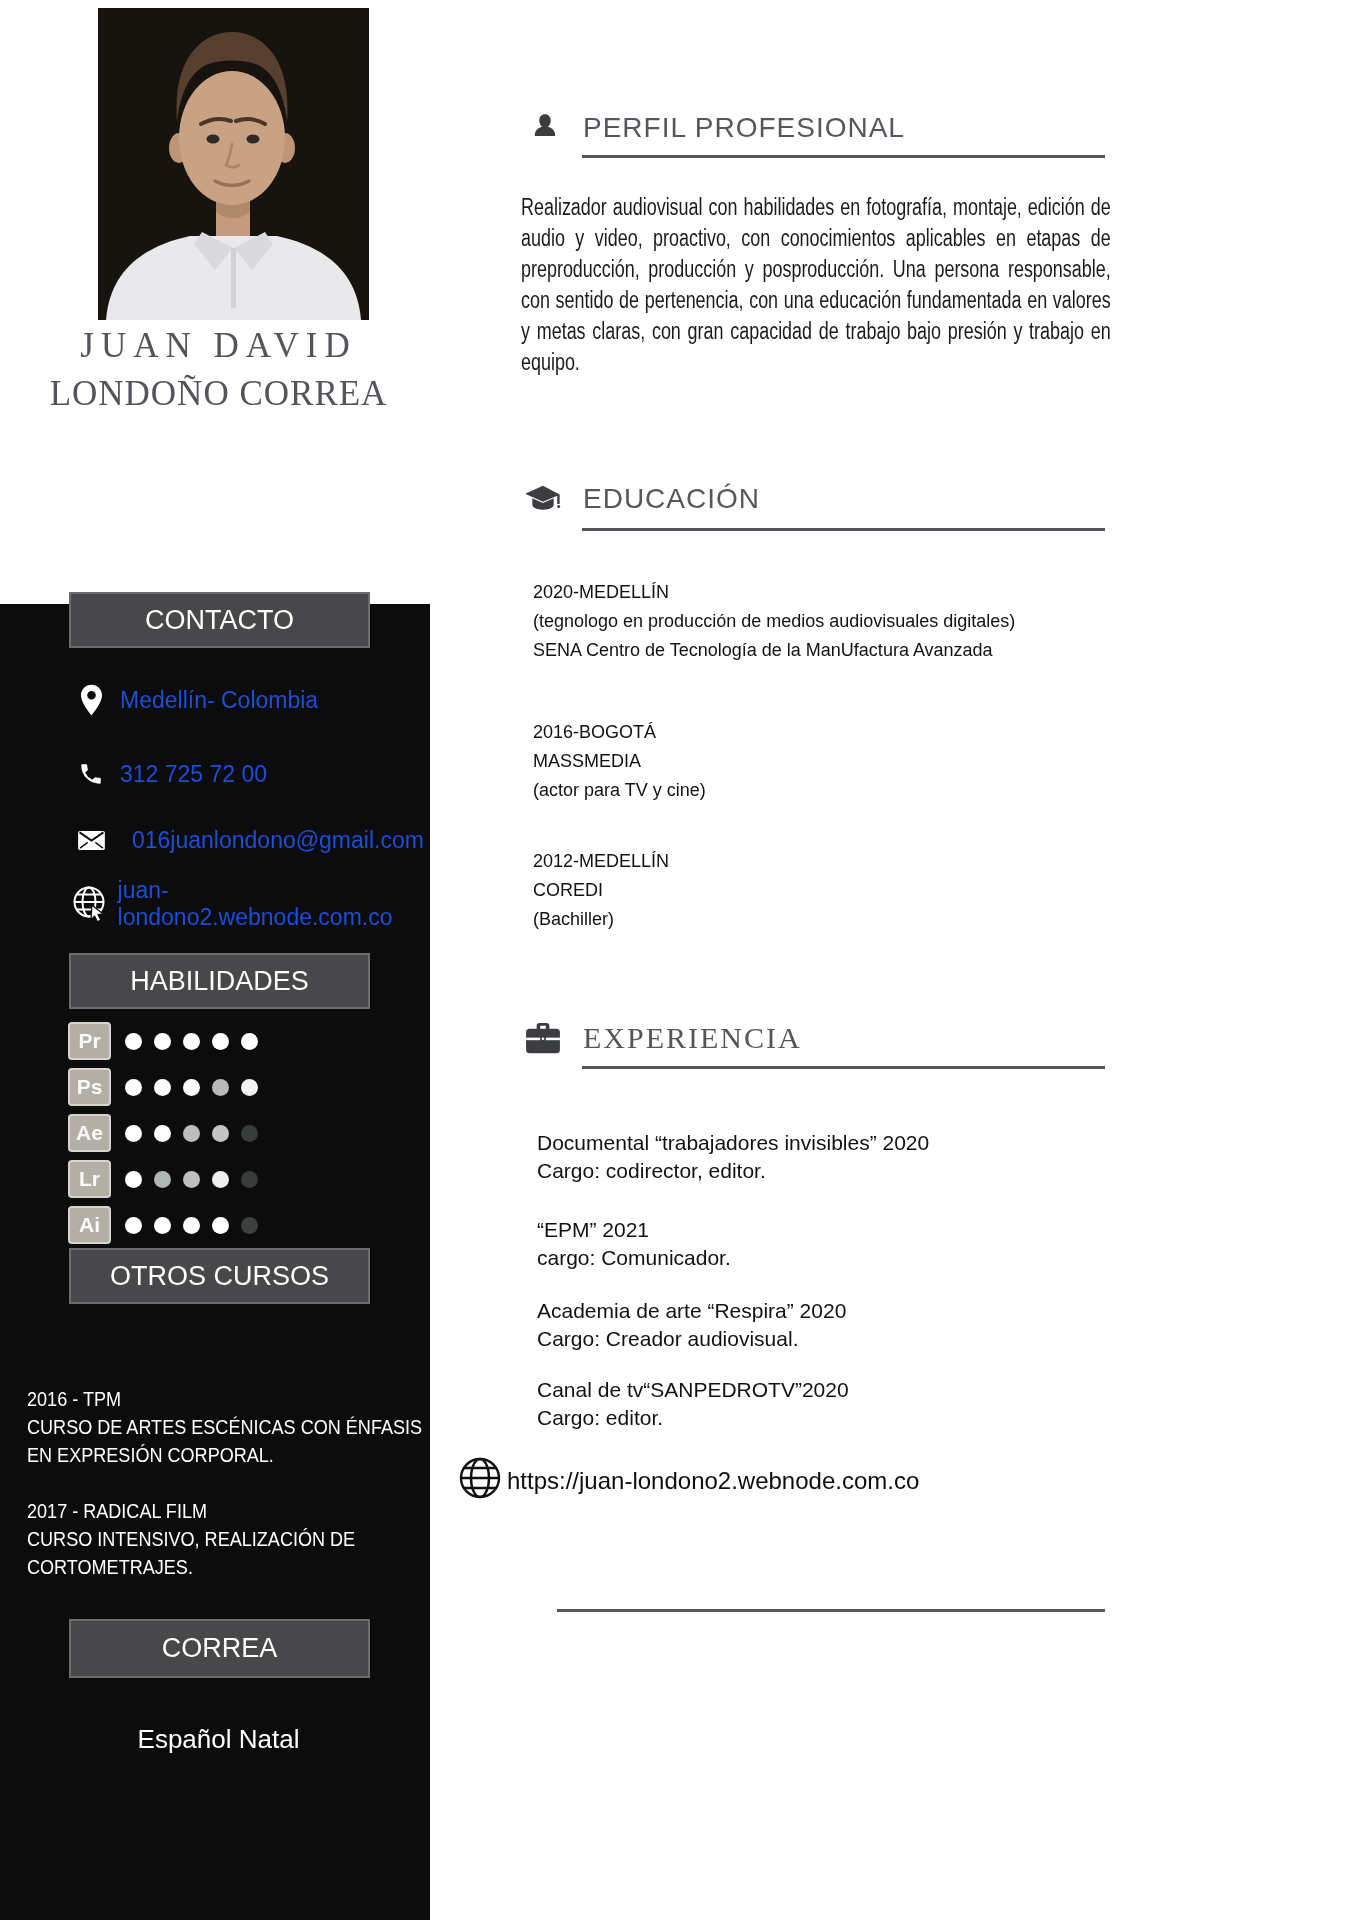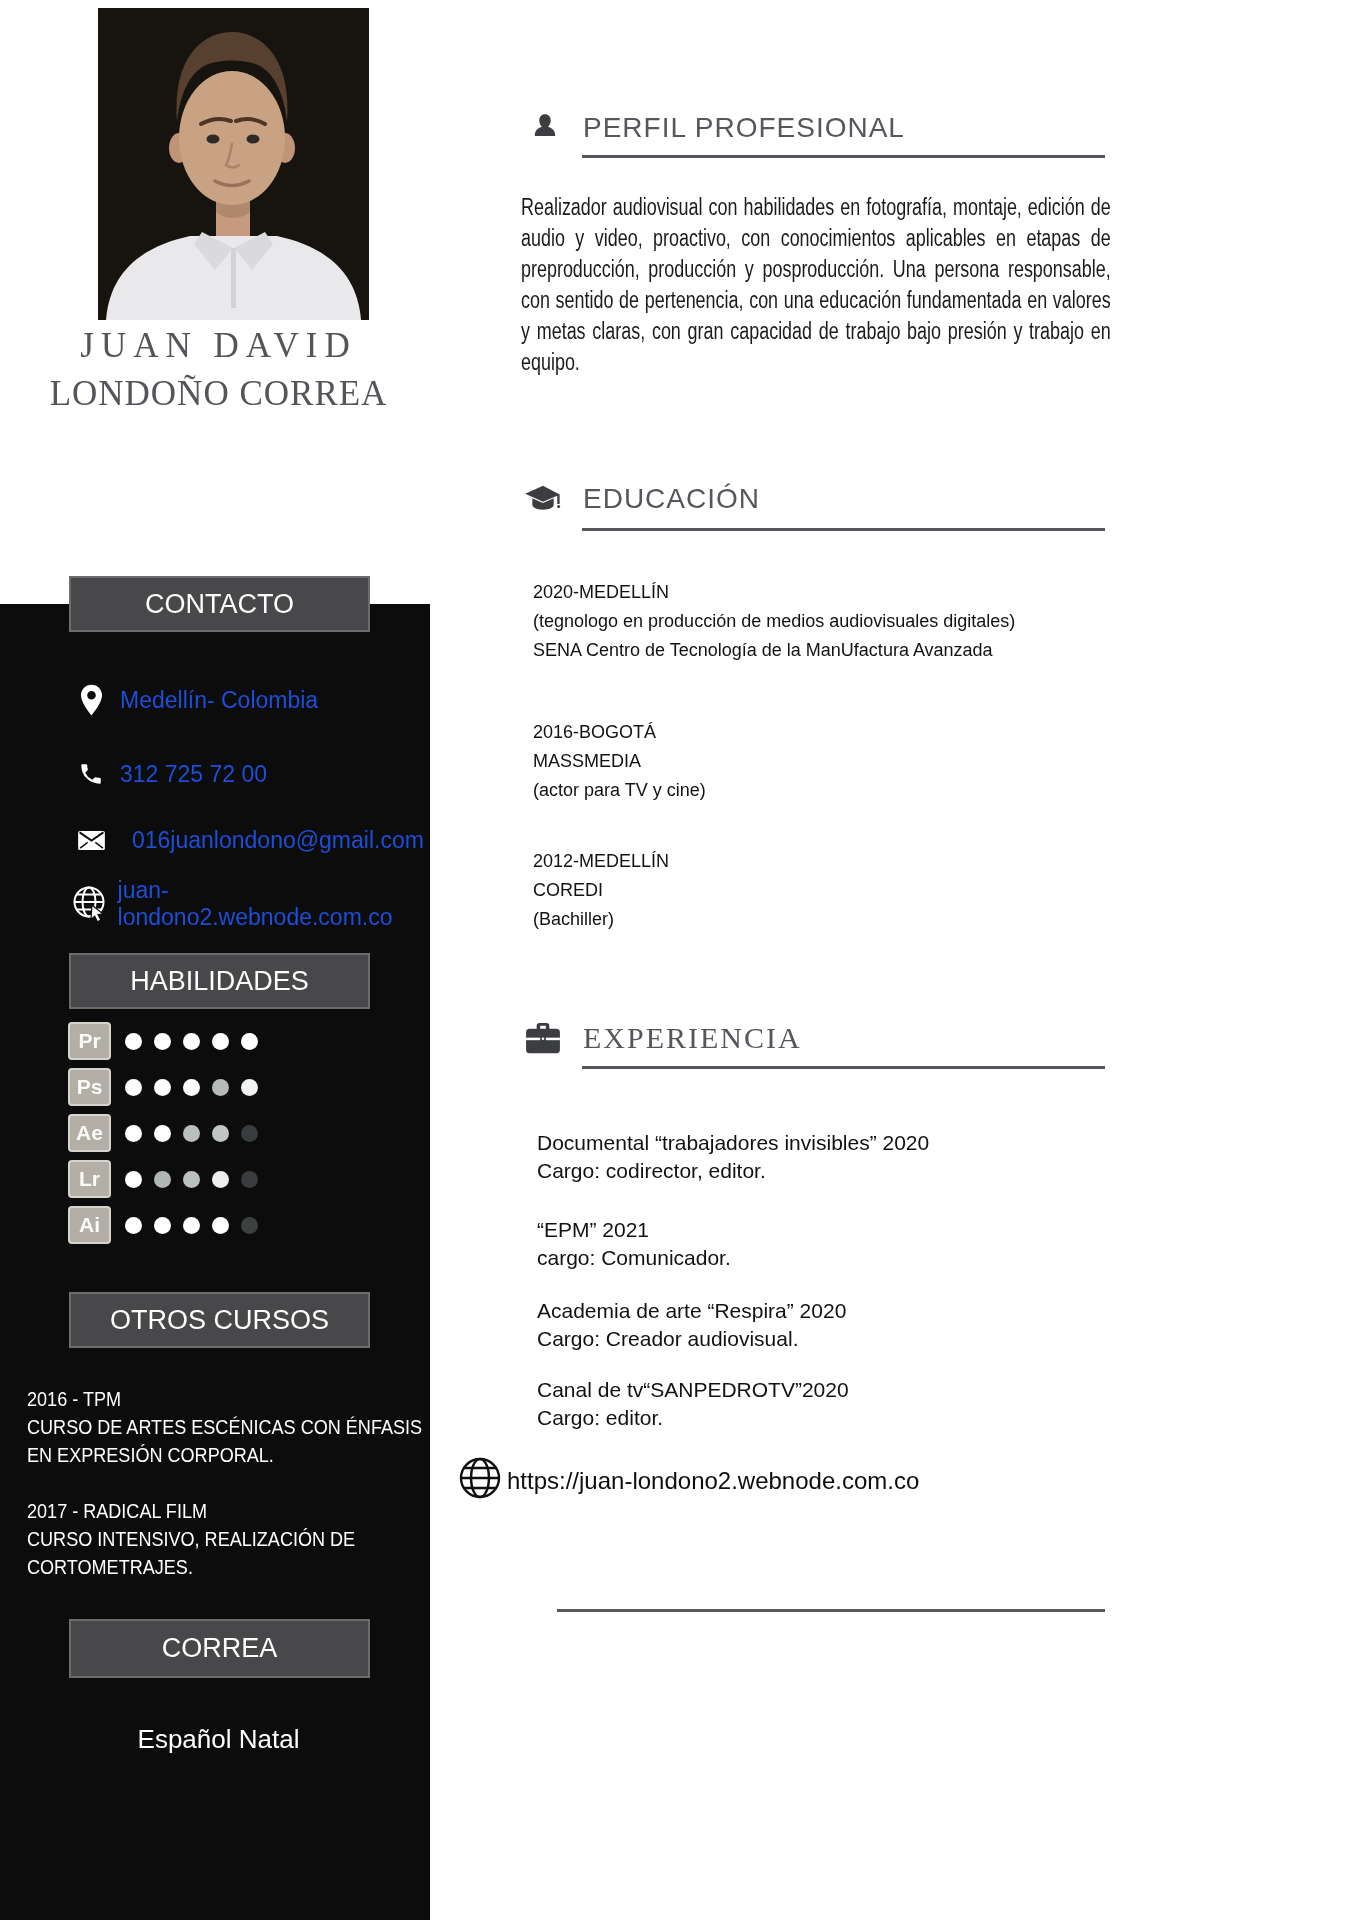--- a/index.html
+++ b/index.html
@@ -89,21 +89,21 @@
 
       <path d="M117,173 q17,9 34,0" stroke="#9c6f5a" stroke-width="3.5" fill="none" stroke-linecap="round"></path>
     </svg>
   </div>
 
   <div class="name-block">
     <div class="name-line1">JUAN DAVID</div>
     <div class="name-line2">LONDOÑO CORREA</div>
   </div>
 
-  <div class="sbox" style="top:576px;align-items:center;">
+  <div class="sbox" style="top:592px;align-items:center;">
     <span>CONTACTO</span>
   </div>
 
   <div class="crow" style="top:678px;">
     <span class="cicon">
       <svg width="23" height="32" viewBox="0 0 24 32">
           <path fill="#ffffff" d="M12 0C5.9 0 1 4.9 1 11c0 8.2 11 21 11 21s11-12.8 11-21C23 4.9 18.1 0 12 0zm0 15.5A4.5 4.5 0 1 1 16.5 11 4.5 4.5 0 0 1 12 15.5z"></path>
         </svg>
     </span>
     <span class="ctext">Medellín- Colombia</span>
@@ -203,21 +203,21 @@
       </span>
     <span class="dots">
       <span class="dot" style="background-color: rgb(255, 255, 255);"></span>
       <span class="dot" style="background-color: rgb(255, 255, 255);"></span>
       <span class="dot" style="background-color: rgb(255, 255, 255);"></span>
       <span class="dot" style="background-color: rgb(255, 255, 255);"></span>
       <span class="dot" style="background-color: rgb(61, 64, 64);"></span>
     </span>
   </div>
 
-  <div class="sbox" style="top:1292px;">
+  <div class="sbox" style="top:1248px;">
     <span>OTROS CURSOS</span>
   </div>
 
   <div class="course" style="top:1385px;">
     <div class="cline">2016 - TPM</div>
     <div class="cline">CURSO DE ARTES ESCÉNICAS CON ÉNFASIS</div>
     <div class="cline">EN EXPRESIÓN CORPORAL.</div>
   </div>
   <div class="course" style="top:1497px;">
     <div class="cline">2017 - RADICAL FILM</div>

